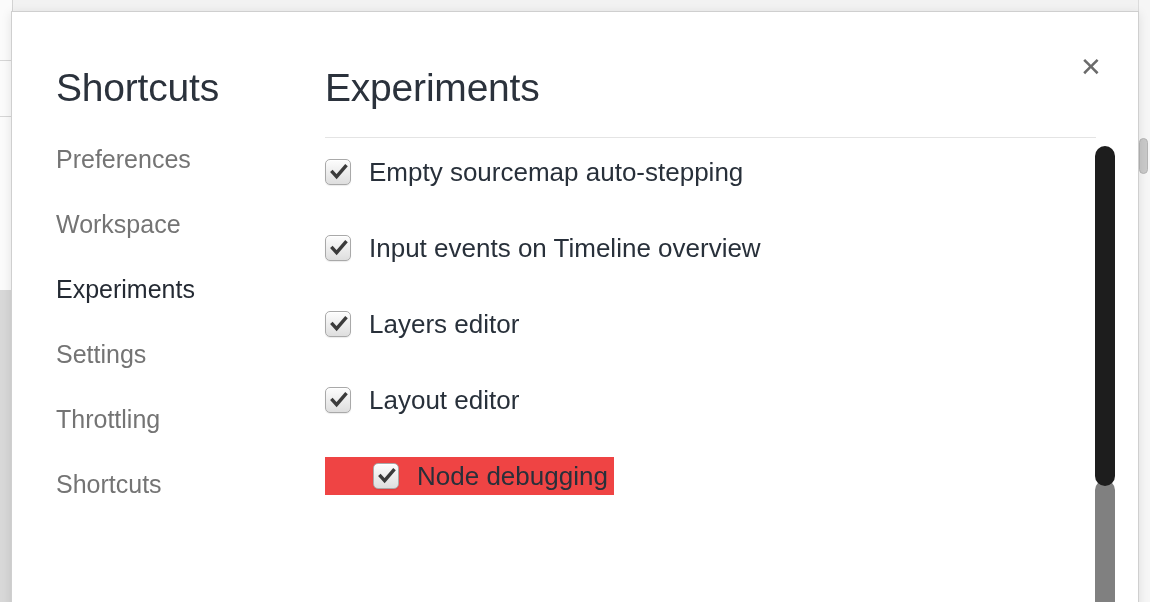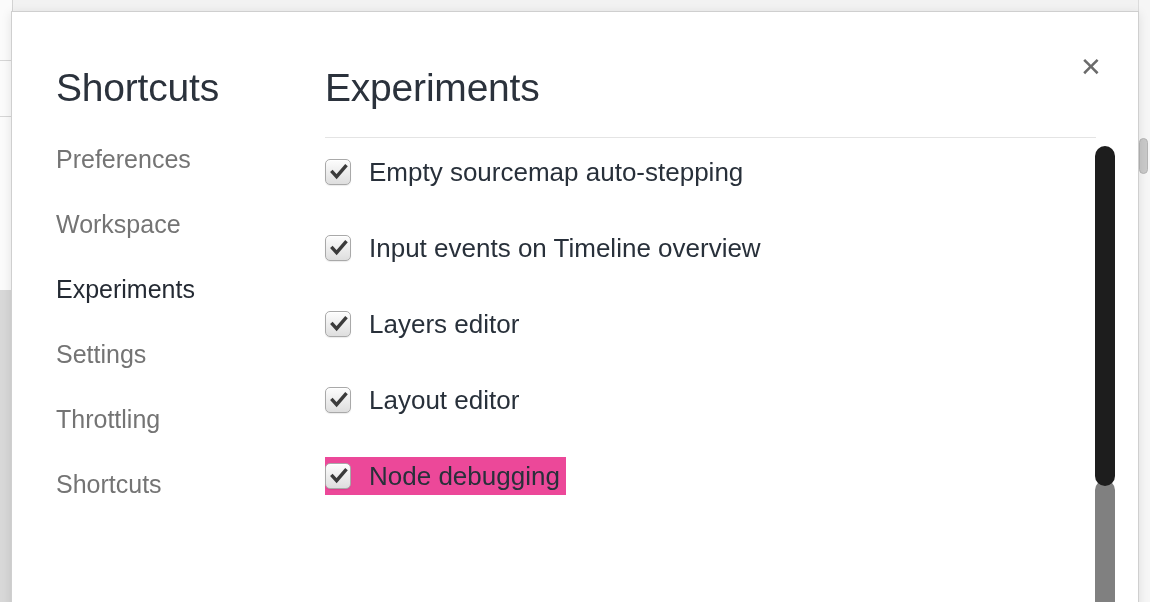--- a/index.html
+++ b/index.html
@@ -177,21 +177,22 @@
   .experiment-row {
     display: flex;
     align-items: center;
     height: 38px;
     margin-bottom: 38px;
     width: max-content;
     padding-right: 6px;
     cursor: pointer;
   }
   .experiment-row.highlighted {
-    background: #ec4899;
+    background: #ef4444;
+    padding-left: 48px;
   }
 
   
   .checkbox {
     position: relative;
     width: 26px;
     height: 26px;
     flex: 0 0 26px;
     border-radius: 5px;
     border: 1px solid #a9a9a9;

